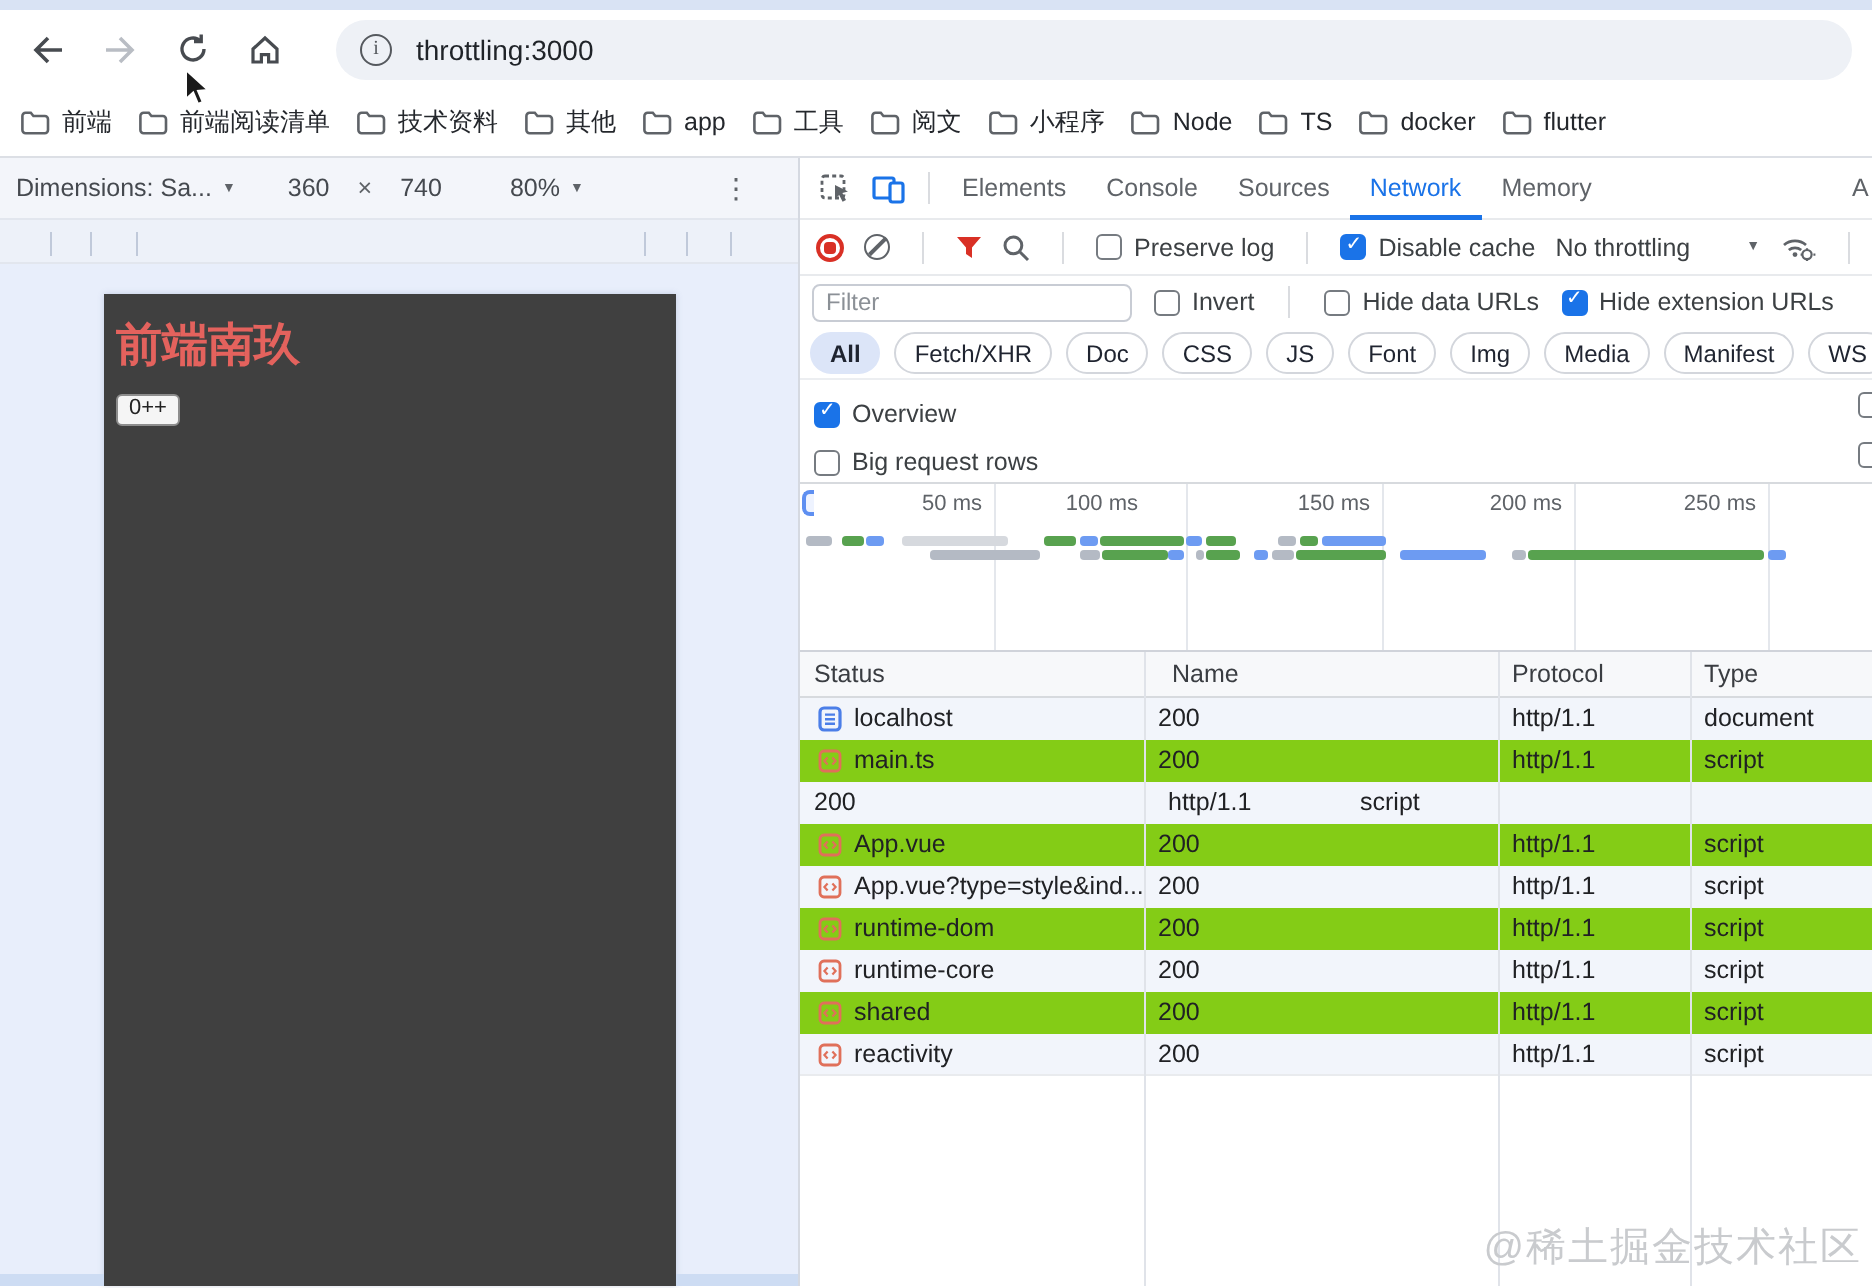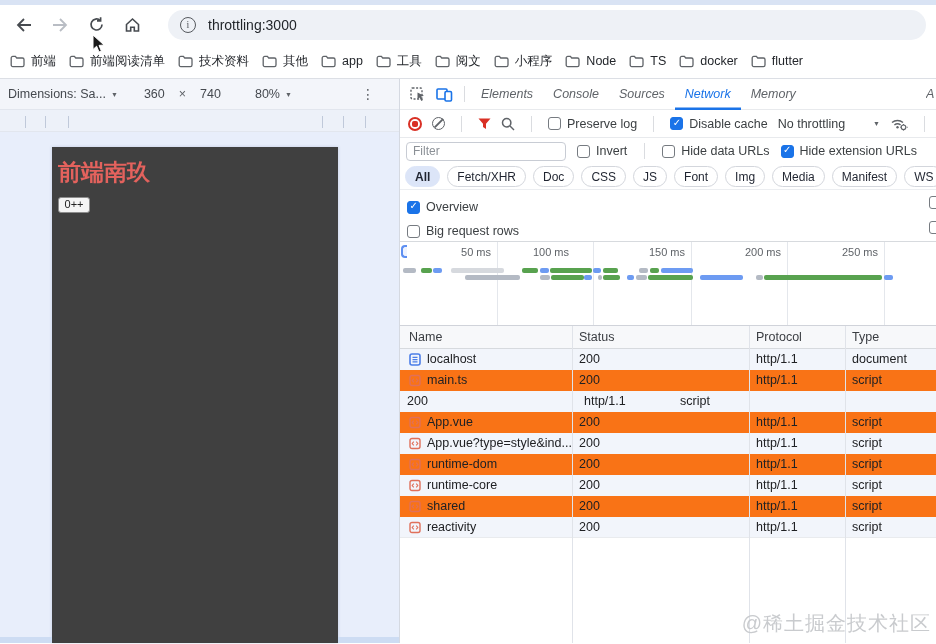--- a/index.html
+++ b/index.html
@@ -29,21 +29,21 @@
   .ruler{height:22px;background:#edf1f9;border-bottom:1px solid #e2e6ee;position:relative;}
   .tick{position:absolute;bottom:3px;width:1px;height:12px;background:#c0c9da;}
   .viewport-area{flex:1;background:#e8eefb;position:relative;}
   .screen{position:absolute;left:52px;top:15px;width:286px;height:496px;background:#404040;
           box-shadow:0 0 3px rgba(90,110,160,.25);}
   .page-heading{margin:10px 0 6px 6px;font-size:23px;font-weight:bold;color:#e4625d;}
   .counter-btn{margin-left:6px;width:32px;height:16px;font-size:11px;line-height:13px;color:#222;
                background:#f5f5f5;border:1px solid #8d8d8d;border-radius:3px;padding:0;}
   .bottomband{position:absolute;bottom:0;height:6px;background:#cddcf3;}
   
-  .tabbar{height:31px;display:flex;align-items:center;padding-left:6px;border-bottom:1px solid #e8eaed;font-style:italic;}
+  .tabbar{height:31px;display:flex;align-items:center;padding-left:6px;border-bottom:1px solid #e8eaed;}
   .tabbar .ic{display:flex;align-items:center;justify-content:center;width:24px;height:24px;margin-right:2px;}
   .vdiv{width:1px;height:16px;background:#dadce0;margin:0 6px;flex:none;}
   .tab{padding:0 10px;font-size:12.5px;color:#5f6368;height:31px;line-height:31px;white-space:nowrap;}
   .tab.active{color:#1a73e8;box-shadow:inset 0 -2.5px 0 #1a73e8;}
   .tab-clip{margin-left:auto;width:10px;overflow:hidden;font-size:12.5px;color:#5f6368;line-height:31px;}
   
   .net-toolbar{height:28px;display:flex;align-items:center;gap:10px;padding:0 8px;border-bottom:1px solid #e8eaed;}
   .record{width:14px;height:14px;border:2px solid #d93025;border-radius:50%;display:flex;align-items:center;justify-content:center;flex:none;}
   .record i{width:6px;height:6px;background:#d93025;border-radius:2px;}
   .block{width:13px;height:13px;border:1.6px solid #5f6368;border-radius:50%;position:relative;flex:none;}
@@ -71,21 +71,21 @@
   .timeline{height:84px;position:relative;border-bottom:1px solid #d0d3da;background:#fff;overflow:hidden;}
   .gridline{position:absolute;top:0;bottom:0;width:1px;background:#e4e7ec;}
   .ticklabel{position:absolute;top:4px;width:62px;text-align:right;font-size:11px;color:#5f6368;}
   .seg{position:absolute;height:4.5px;border-radius:2px;}
   .tl-handle{position:absolute;left:1px;top:3px;width:6px;height:13px;border:2px solid #5e8ff1;border-right:none;
              border-radius:4px 0 0 4px;background:#eef3ff;}
   
   .nettable{flex:1;position:relative;overflow:hidden;}
   .nheader{display:flex;height:23px;line-height:23px;background:#f7f8fa;border-bottom:1px solid #d7dade;
            font-size:12.5px;color:#3a3d42;}
-  .nrow{display:flex;height:21px;line-height:21px;font-size:12.5px;color:#202124;background:#f97316;}
+  .nrow{display:flex;height:21px;line-height:21px;font-size:12.5px;color:#202124;background:#84cc16;}
   .nrow.stripe{background:#f2f5fb;}
   .nrow.last{border-bottom:1px solid #e9ebee;}
   .cell{overflow:hidden;white-space:nowrap;text-overflow:ellipsis;}
   .c0{width:172px;padding-left:9px;display:flex;align-items:center;gap:6px;}
   .c1{width:177px;padding-left:7px;}
   .c2{width:96px;padding-left:7px;}
   .c3{flex:1;padding-left:7px;}
   .coldiv{position:absolute;top:0;bottom:0;width:1px;background:#e0e3e9;pointer-events:none;}
   
   .watermark{position:absolute;right:5px;top:610px;font-size:20px;color:#c9cbce;letter-spacing:1px;}
@@ -382,22 +382,22 @@
           <div class="seg" style="left: 236px; top: 33px; width: 11px; background: rgb(180, 186, 196);"></div>
           <div class="seg" style="left: 248px; top: 33px; width: 45px; background: rgb(88, 162, 79);"></div>
           <div class="seg" style="left: 300px; top: 33px; width: 43px; background: rgb(109, 155, 242);"></div>
           <div class="seg" style="left: 356px; top: 33px; width: 7px; background: rgb(180, 186, 196);"></div>
           <div class="seg" style="left: 364px; top: 33px; width: 118px; background: rgb(88, 162, 79);"></div>
           <div class="seg" style="left: 484px; top: 33px; width: 9px; background: rgb(109, 155, 242);"></div>
         </div>
 
       <div class="nettable" id="nettable">
         <div class="nheader" id="nheader">
+            <div class="cell c1">Status</div>
             <div class="cell c0">Name</div>
-            <div class="cell c1">Status</div>
             <div class="cell c2">Protocol</div>
             <div class="cell c3">Type</div>
           </div>
         <div id="net-rows">
             <div class="nrow stripe">
               <div class="cell c0">
                 <svg width="12" height="13" viewBox="0 0 12 13">
                   <rect x="1" y="1" width="10" height="11" rx="2" fill="none" stroke="#4b7ee8" stroke-width="1.6"></rect>
                   <path d="M3.5 4.3h5M3.5 6.6h5M3.5 8.9h5" stroke="#4b7ee8" stroke-width="1.2"></path>
                 </svg>

